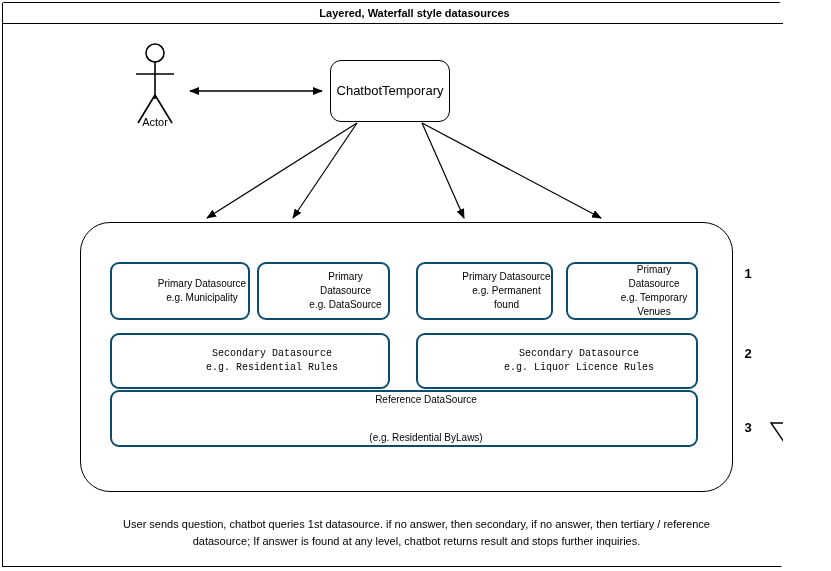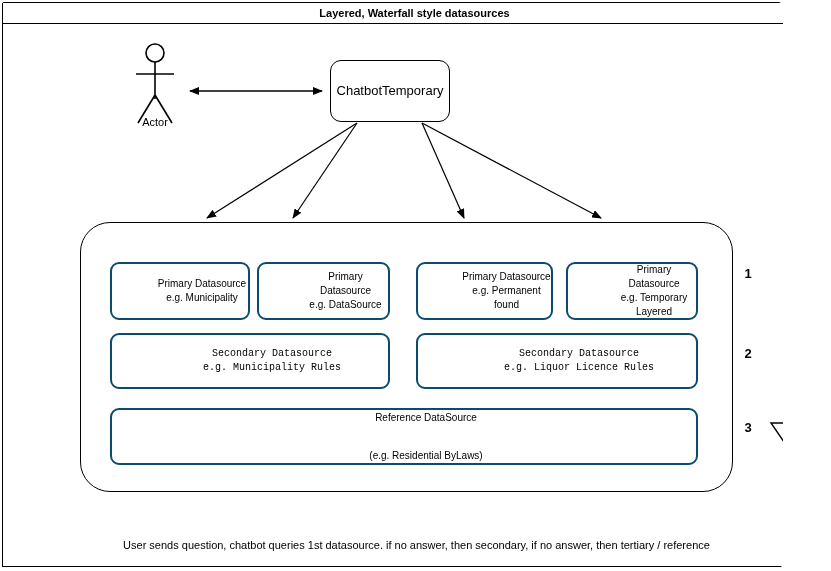--- a/index.html
+++ b/index.html
@@ -122,21 +122,21 @@
   .p1 { left: 257px;  width: 133px; }
   .p2 { left: 416px;  width: 137px; }
   .p3 { left: 566px;  width: 132px; }
 
   
   .secondary-row .ds-box { top: 333px; height: 56px; font-family: Liberation Mono, monospace; }
   .s0 { left: 110px; width: 280px; }
   .s1 { left: 416px; width: 282px; }
 
   
-  .r0 { left: 110px; top: 408px; width: 588px; height: 57px; gap: 24px; }
+  .r0 { left: 110px; top: 390px; width: 588px; height: 57px; gap: 24px; }
 
   
   .step-num {
     position: absolute;
     left: 740px;
     width: 16px;
     text-align: center;
     font-size: 13px;
     font-weight: bold;
     line-height: 15px;
@@ -166,21 +166,20 @@
 
   
   .caption {
     position: absolute;
     left: 80px;
     top: 516px;
     width: 673px;
     text-align: center;
     font-size: 11px;
     line-height: 17px;
-    margin-top: 21px;
   }
 </style>
 </head>
 <body>
 
 <div id="canvas">
 
   <div class="outer-frame"></div>
 
   <div class="title-bar">
@@ -213,28 +212,28 @@
     <div class="ds-box p1">
       <span>Primary Datasource</span>
       <span>e.g. DataSource</span>
     </div>
     <div class="ds-box p2">
       <span>Primary Datasource</span>
       <span>e.g. Permanent found</span>
     </div>
     <div class="ds-box p3">
       <span>Primary Datasource</span>
-      <span>e.g. Temporary Layered</span>
+      <span>e.g. Temporary Venues</span>
     </div>
   </div>
 
   <div class="secondary-row">
     <div class="ds-box s0">
       <span>Secondary Datasource</span>
-      <span>e.g. Municipality Rules</span>
+      <span>e.g. Residential Rules</span>
     </div>
     <div class="ds-box s1">
       <span>Secondary Datasource</span>
       <span>e.g. Liquor Licence Rules</span>
     </div>
   </div>
 
   <div class="ds-box r0">
     <span>Reference DataSource</span>
     <span>(e.g. Residential ByLaws)</span>
@@ -263,15 +262,16 @@
     <line x1="190" y1="91" x2="322" y2="91" stroke="#000000" stroke-width="1.6" marker-start="url(#ah-start)" marker-end="url(#ah)"></line>
 
     <line x1="357" y1="123" x2="207" y2="218" stroke="#000000" stroke-width="1.2" marker-end="url(#ah)"></line>
     <line x1="357" y1="123" x2="293" y2="218" stroke="#000000" stroke-width="1.2" marker-end="url(#ah)"></line>
     <line x1="422" y1="123" x2="464" y2="218" stroke="#000000" stroke-width="1.2" marker-end="url(#ah)"></line>
     <line x1="422" y1="123" x2="601" y2="218" stroke="#000000" stroke-width="1.2" marker-end="url(#ah)"></line>
   </svg>
 
   <div class="caption">
     <div>User sends question, chatbot queries 1st datasource. if no answer, then secondary, if no answer, then tertiary / reference</div>
+    <div>datasource; If answer is found at any level, chatbot returns result and stops further inquiries.</div>
   </div>
 
 </div>
 
 </body></html>

